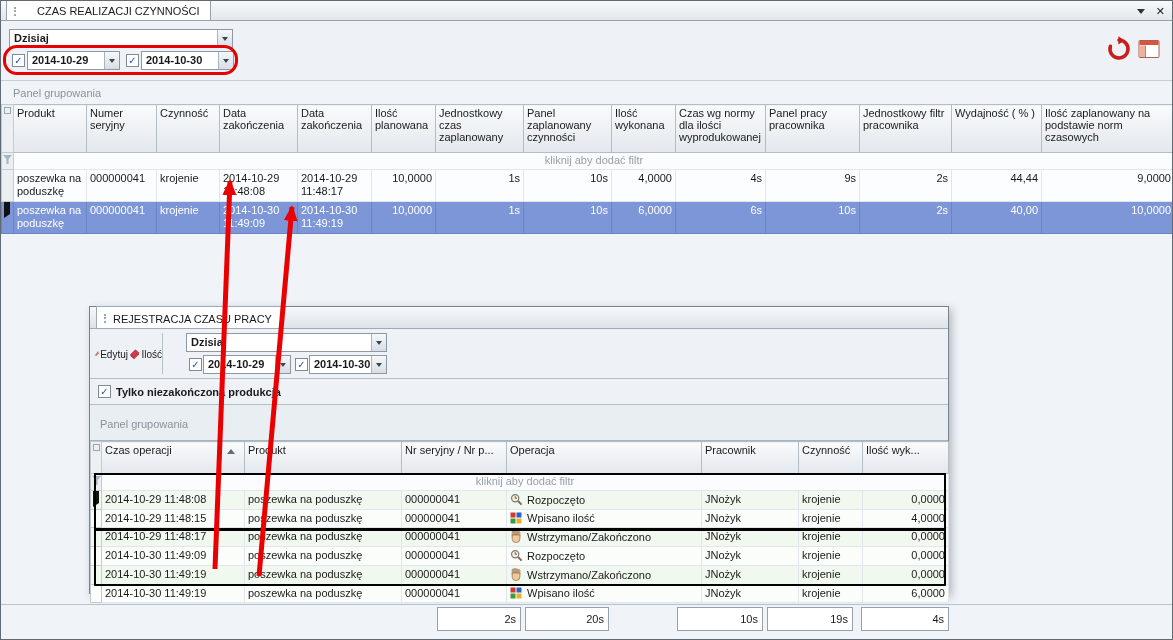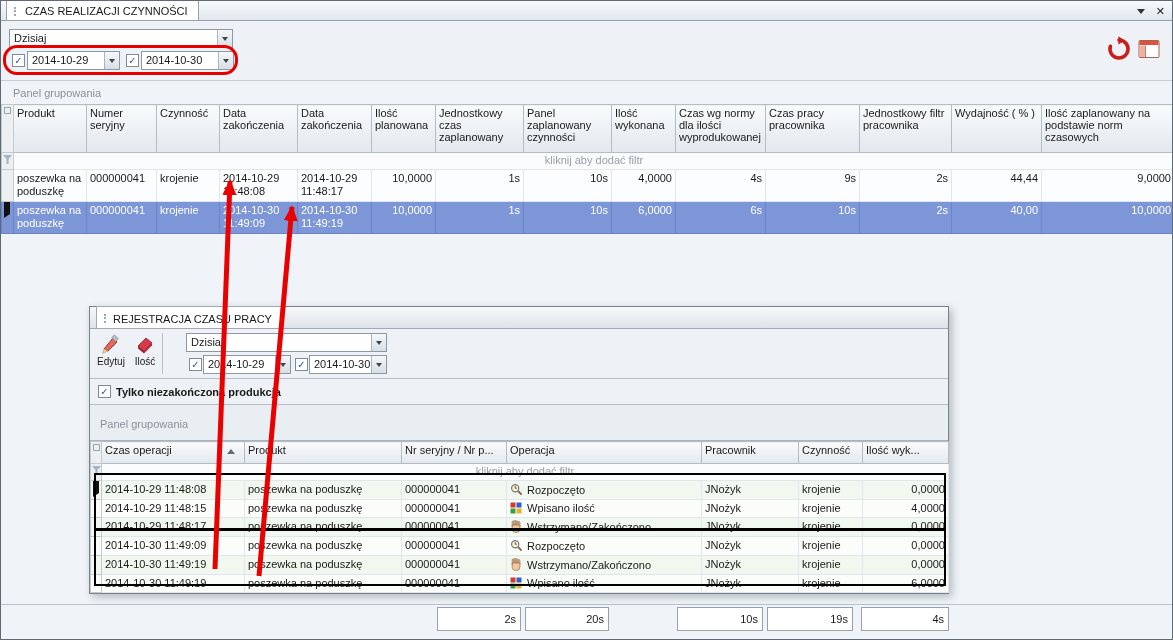--- a/index.html
+++ b/index.html
@@ -2,30 +2,30 @@
 <html><head>
 <meta charset="utf-8">
 <style>
   *{box-sizing:border-box;margin:0;padding:0}
   html,body{width:1173px;height:640px}
   body{font-family:"Liberation Sans","DejaVu Sans",sans-serif;font-size:11px;color:#1a1a1a;background:#fff}
   .screen{position:relative;width:1173px;height:640px;background:#f0f4f8;border:1px solid #5f6a74;overflow:hidden}
 
   
   .tabstrip{position:absolute;left:0;top:0;right:0;height:20px;background:linear-gradient(#f8fafc,#e1e7ed);border-bottom:1px solid #97a1ab;display:flex;align-items:flex-end}
-  .tab{height:20px;margin-left:5px;background:#fff;border:1px solid #97a1ab;border-bottom:none;padding:3px 10px 2px 7px;display:flex;align-items:center;gap:8px;white-space:nowrap}
+  .tab{height:20px;margin-left:5px;background:#fff;border:1px solid #97a1ab;border-bottom:none;padding:3px 10px 2px 7px;display:flex;align-items:center;gap:20px;white-space:nowrap}
   .tabgrip{width:3px;height:9px;border-left:2px dotted #9aa8b4}
   .winbtns{position:absolute;right:7px;top:4px;display:flex;align-items:center;gap:11px}
   .tri-down{width:0;height:0;border:4px solid transparent;border-top:5px solid #333;margin-top:4px}
   .closeglyph{font-weight:bold;font-size:11px;color:#222;line-height:11px}
 
   
   .filterpanel{position:absolute;left:0;top:21px;right:0;height:59px;background:#eef2f6;border-bottom:1px solid #c5cdd5}
   .combo{position:absolute;height:19px;background:#fff;border:1px solid #8c98a4;display:flex;align-items:stretch}
-  .combo .txt{flex:1;padding:2px 4px 0 4px;font-weight:normal;white-space:nowrap;overflow:hidden}
+  .combo .txt{flex:1;padding:2px 4px 0 4px;font-weight:bold;white-space:nowrap;overflow:hidden}
   .combo .btn{width:15px;border-left:1px solid #aab4be;background:linear-gradient(#f6f8fa,#d7dee5);display:flex;align-items:center;justify-content:center}
   .combo .btn .tri{width:0;height:0;border:3.5px solid transparent;border-top:4px solid #3a4650;margin-top:4px}
   .cb{position:absolute;width:13px;height:13px;background:#fff;border:1px solid #7e8c9a;display:flex;align-items:center;justify-content:center;font-size:10px;font-weight:bold;color:#2b53c0;line-height:10px}
   .grouplabel{position:absolute;color:#8a929a}
 
   
   .toolicon{position:absolute;width:28px;height:28px;display:flex;align-items:center;justify-content:center}
 
   
   table.grid{border-collapse:collapse;table-layout:fixed;background:#fff}
@@ -44,28 +44,28 @@
 
   
   .footersep{position:absolute;left:0;right:0;top:603px;border-top:1px solid #b9c3cd}
   .sumbox{position:absolute;top:606px;height:24px;background:#fff;border:1px solid #97a1ab;text-align:right;padding:5px 4px 0 0}
 
   
   .popup{position:absolute;left:88px;top:305px;width:860px;height:288px;background:#eef2f6;border:1px solid #78828c;box-shadow:3px 3px 8px rgba(40,50,60,.3);z-index:10}
   .p-titlebar{height:22px;background:linear-gradient(#f7f9fb,#dde3e9);border-bottom:1px solid #a0aab4;display:flex;align-items:flex-end}
   .p-tab{height:22px;margin-left:6px;background:#fff;border:1px solid #a0aab4;border-bottom:none;padding:4px 10px 2px 7px;display:flex;align-items:center;gap:6px;white-space:nowrap}
   .p-toolbar{position:relative;height:50px;border-bottom:1px solid #b4bcc4}
-  .toolbtn{position:absolute;top:3px;width:34px;height:44px;display:flex;flex-direction:column;align-items:center;justify-content:flex-start;padding:2px 0;cursor:default}
+  .toolbtn{position:absolute;top:3px;width:34px;height:44px;display:flex;flex-direction:row;align-items:center;justify-content:space-between;padding:2px 0;cursor:default}
   .toolbtn .lbl{font-size:10px;color:#1a1a1a}
   .vsep{position:absolute;left:72px;top:4px;bottom:4px;width:1px;background:#b8c0c8}
   .p-checkband{position:relative;height:26px;border-bottom:1px solid #b4bcc4;background:#eef2f6}
   .boldlabel{position:absolute;font-weight:bold}
   .p-grouping{height:36px;border-bottom:1px solid #aab4be;background:#e9eef3;color:#8a929a;padding:13px 0 0 10px}
   .popupgrid{width:858px}
-  .popupgrid thead tr.hrow{height:22px}
+  .popupgrid thead tr.hrow{height:32px}
   .popupgrid th{white-space:nowrap}
   .popupgrid tbody tr{height:18px}
   .popupgrid tbody tr:nth-child(odd) td{background:#f1f8ef}
   .popupgrid tbody tr:nth-child(even) td{background:#fbfdfb}
   .popupgrid td{white-space:nowrap}
   .hflex{display:flex;align-items:center}
   .tri-up{width:0;height:0;border:4px solid transparent;border-bottom:5px solid #5f6b77;margin:0 6px 2px auto}
   .op .opicon{display:inline-block;width:13px;height:13px;vertical-align:-2px;margin-right:4px}
 
   
@@ -163,21 +163,21 @@
         <th>Produkt</th>
         <th>Numer seryjny</th>
         <th>Czynność</th>
         <th>Data zakończenia</th>
         <th>Data zakończenia</th>
         <th>Ilość planowana</th>
         <th>Jednostkowy czas zaplanowany</th>
         <th>Panel zaplanowany czynności</th>
         <th>Ilość wykonana</th>
         <th>Czas wg normy dla ilości wyprodukowanej</th>
-        <th>Czas pracy pracownika</th>
+        <th>Panel pracy pracownika</th>
         <th>Jednostkowy filtr pracownika</th>
         <th>Wydajność ( % )</th>
         <th>Ilość zaplanowany na podstawie norm czasowych</th>
       </tr>
       <tr class="filterrow">
         <td class="ind"><span class="funnel"></span></td>
         <td colspan="14">kliknij aby dodać filtr</td>
       </tr>
     </thead>
     <tbody>

